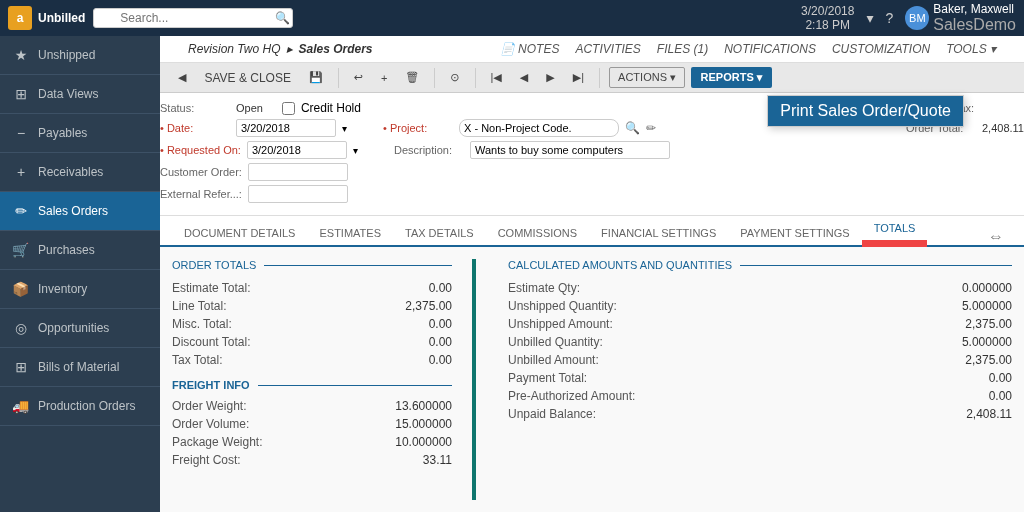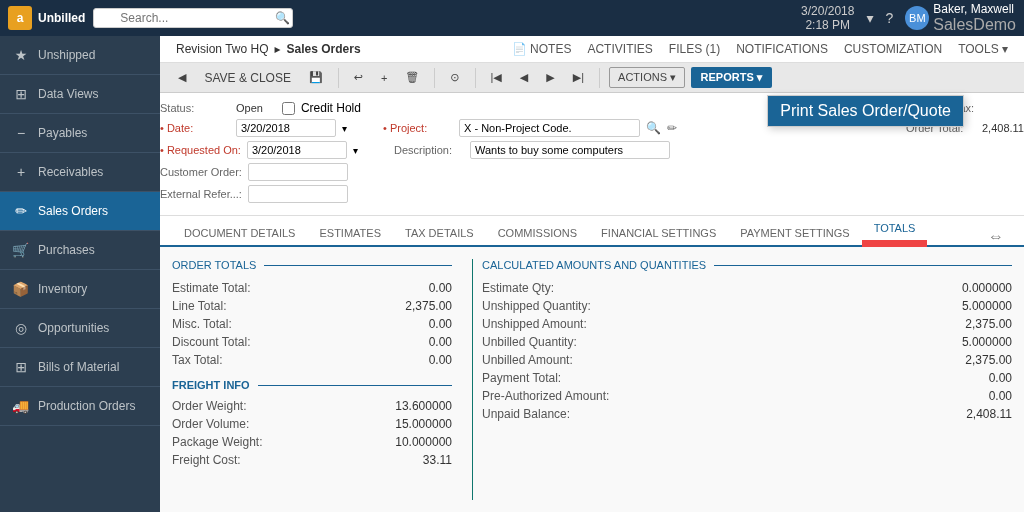--- a/index.html
+++ b/index.html
@@ -138,25 +138,26 @@
       flex: 1;
       background: #f5f5f5;
       display: flex;
       flex-direction: column;
       overflow: hidden;
     }
 
     
     .breadcrumb-bar {
       background: white;
-      padding: 6px 16px;
+      padding: 6px 28px;
       border-bottom: 1px solid #ddd;
       display: flex;
       align-items: center;
       justify-content: space-between;
+      font-style: italic;
     }
     .breadcrumb-left {
       display: flex;
       align-items: center;
       gap: 6px;
       font-size: 13px;
       color: #333;
     }
     .bc-actions {
       display: flex;
@@ -265,21 +266,21 @@
       font-size: 11px;
       color: #333;
     }
     .form-input {
       border: 1px solid #ccc;
       padding: 2px 4px;
       font-size: 11px;
       border-radius: 2px;
       width: 100px;
     }
-    .form-input-wide { width: 181px; }
+    .form-input-wide { width: 160px; border-radius: 8px; }
     .status-open {
       color: #333;
       font-size: 11px;
     }
 
     
     .tabs-bar {
       background: white;
       border-bottom: 2px solid #1a6496;
       display: flex;
@@ -315,22 +316,22 @@
       background: #f9f9f9;
       overflow-y: auto;
       flex: 1;
     }
     .totals-left {
       flex: 0 0 300px;
       padding-right: 20px;
     }
     .totals-right {
       flex: 1;
-      padding-left: 9px;
-      border-left: 1px solid #0f766e;
+      padding-left: 32px;
+      border-left: 4px solid #0f766e;
     }
     .section-title {
       color: #1a6496;
       font-size: 11px;
       font-weight: normal;
       margin-bottom: 8px;
       text-transform: uppercase;
       display: flex;
       align-items: center;
       gap: 8px;

